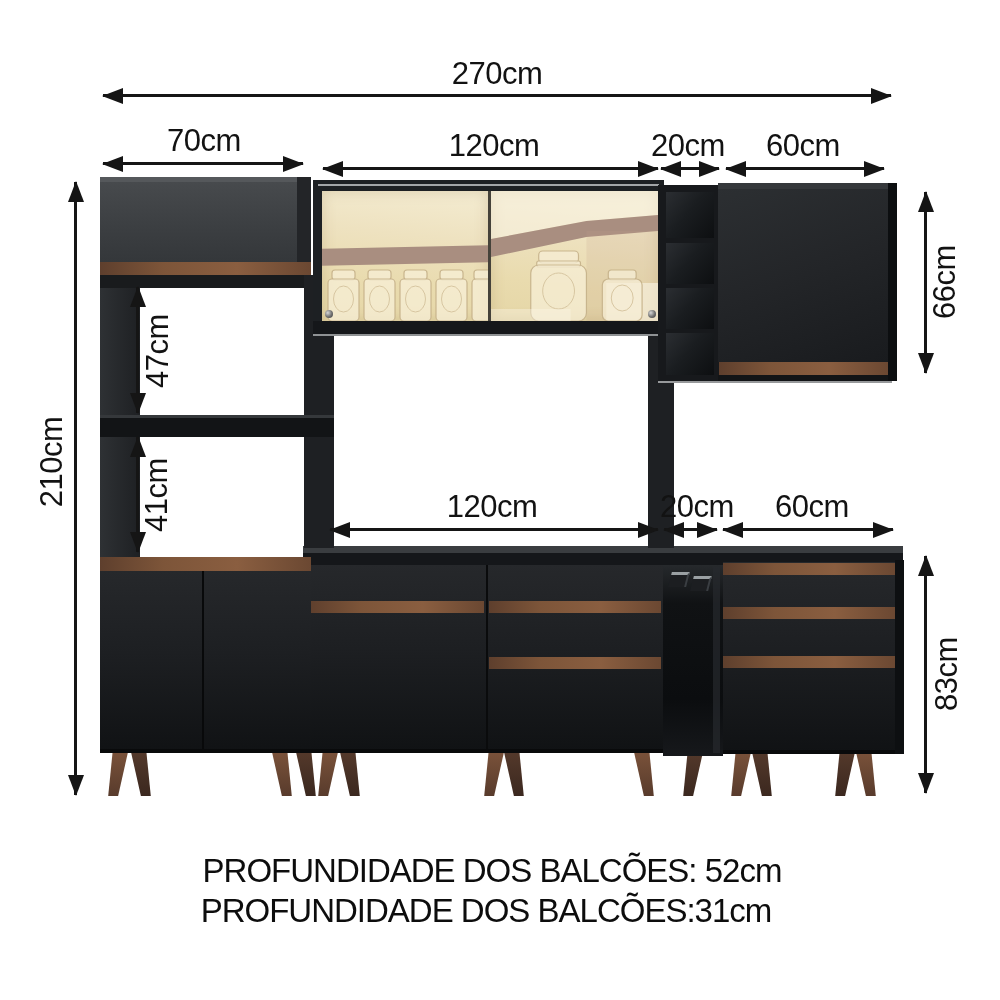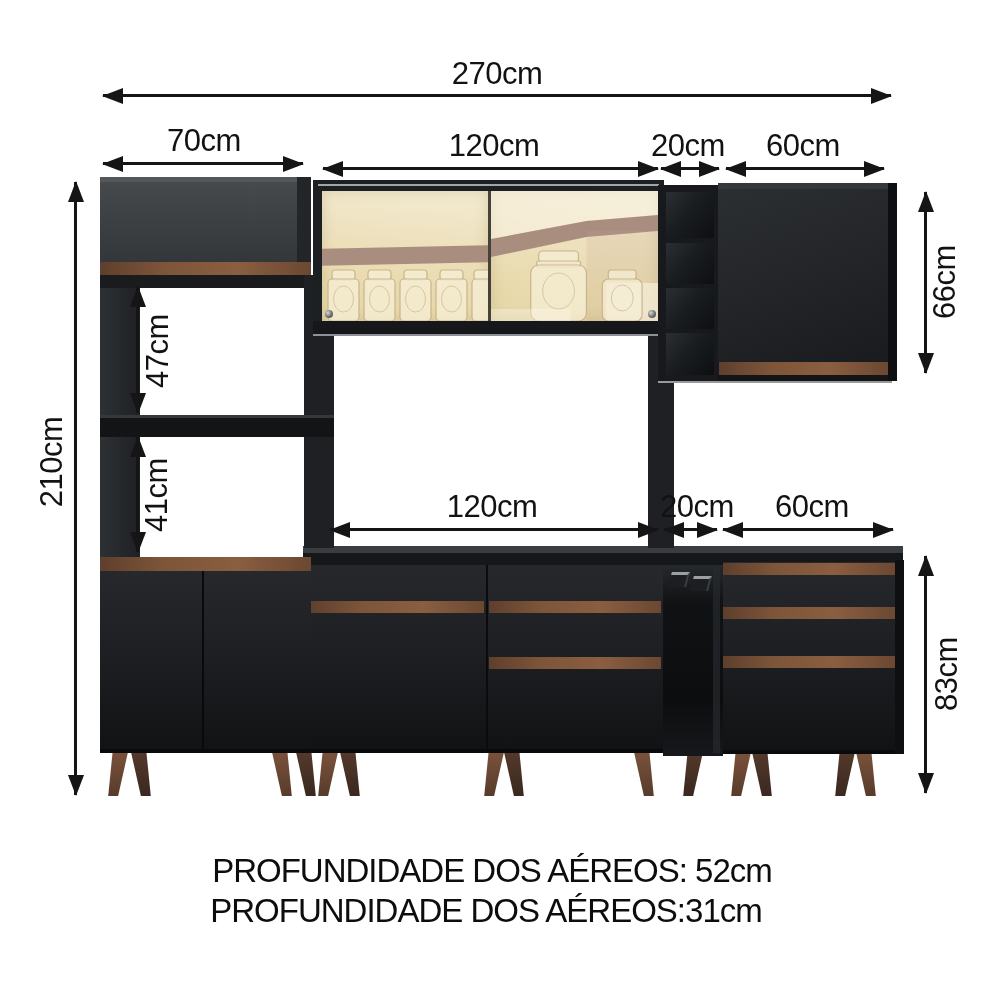--- a/index.html
+++ b/index.html
@@ -198,16 +198,16 @@
   <div class="dimlabel" style="left:803px;top:146px;">60cm</div>
   <div class="dimlabel rot" style="left:52px;top:462px;">210cm</div>
   <div class="dimlabel rot" style="left:158px;top:351px;">47cm</div>
   <div class="dimlabel rot" style="left:157px;top:495px;">41cm</div>
   <div class="dimlabel" style="left:492px;top:507px;">120cm</div>
   <div class="dimlabel" style="left:697px;top:507px;">20cm</div>
   <div class="dimlabel" style="left:812px;top:507px;">60cm</div>
   <div class="dimlabel rot" style="left:945px;top:282px;">66cm</div>
   <div class="dimlabel rot" style="left:947px;top:674px;">83cm</div>
 
-  <div class="footnote" style="left:492px;top:871px;">PROFUNDIDADE DOS AÉREOS: 52cm</div>
-  <div class="footnote" style="left:486px;top:911px;">PROFUNDIDADE DOS AÉREOS:31cm</div>
+  <div class="footnote" style="left:492px;top:871px;">PROFUNDIDADE DOS BALCÕES: 52cm</div>
+  <div class="footnote" style="left:486px;top:911px;">PROFUNDIDADE DOS BALCÕES:31cm</div>
 
 </div>
 
 </body></html>

